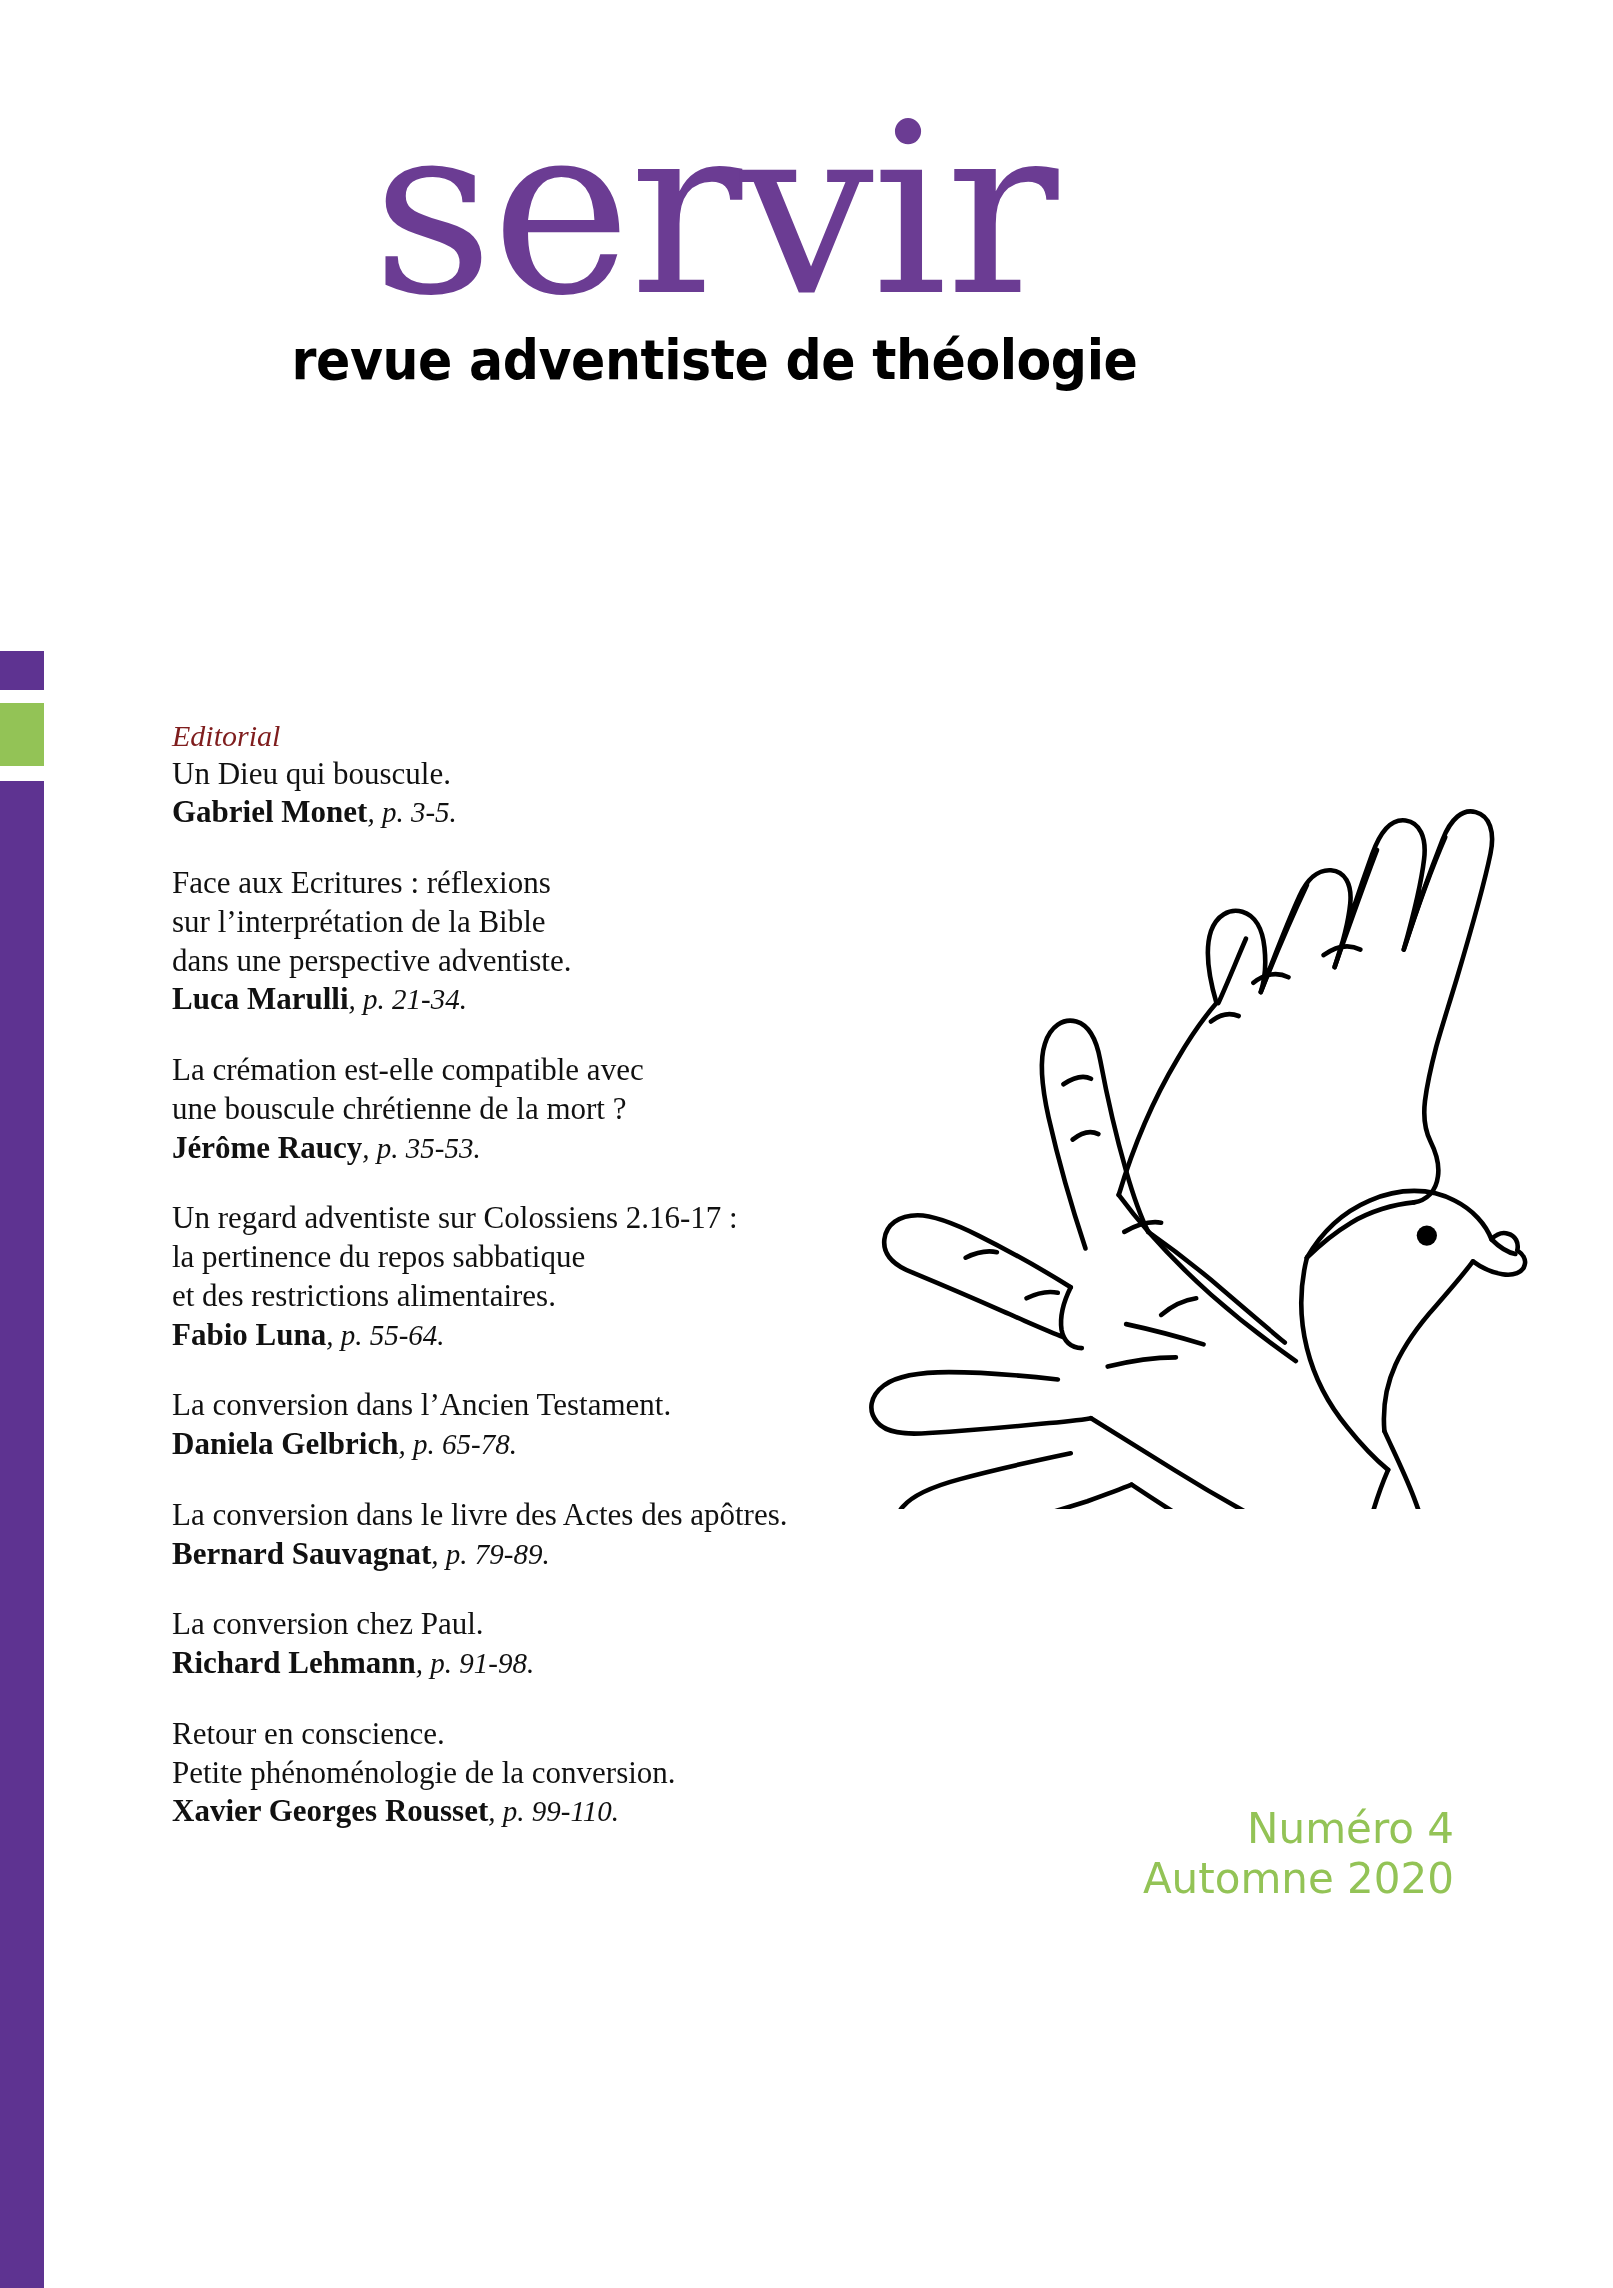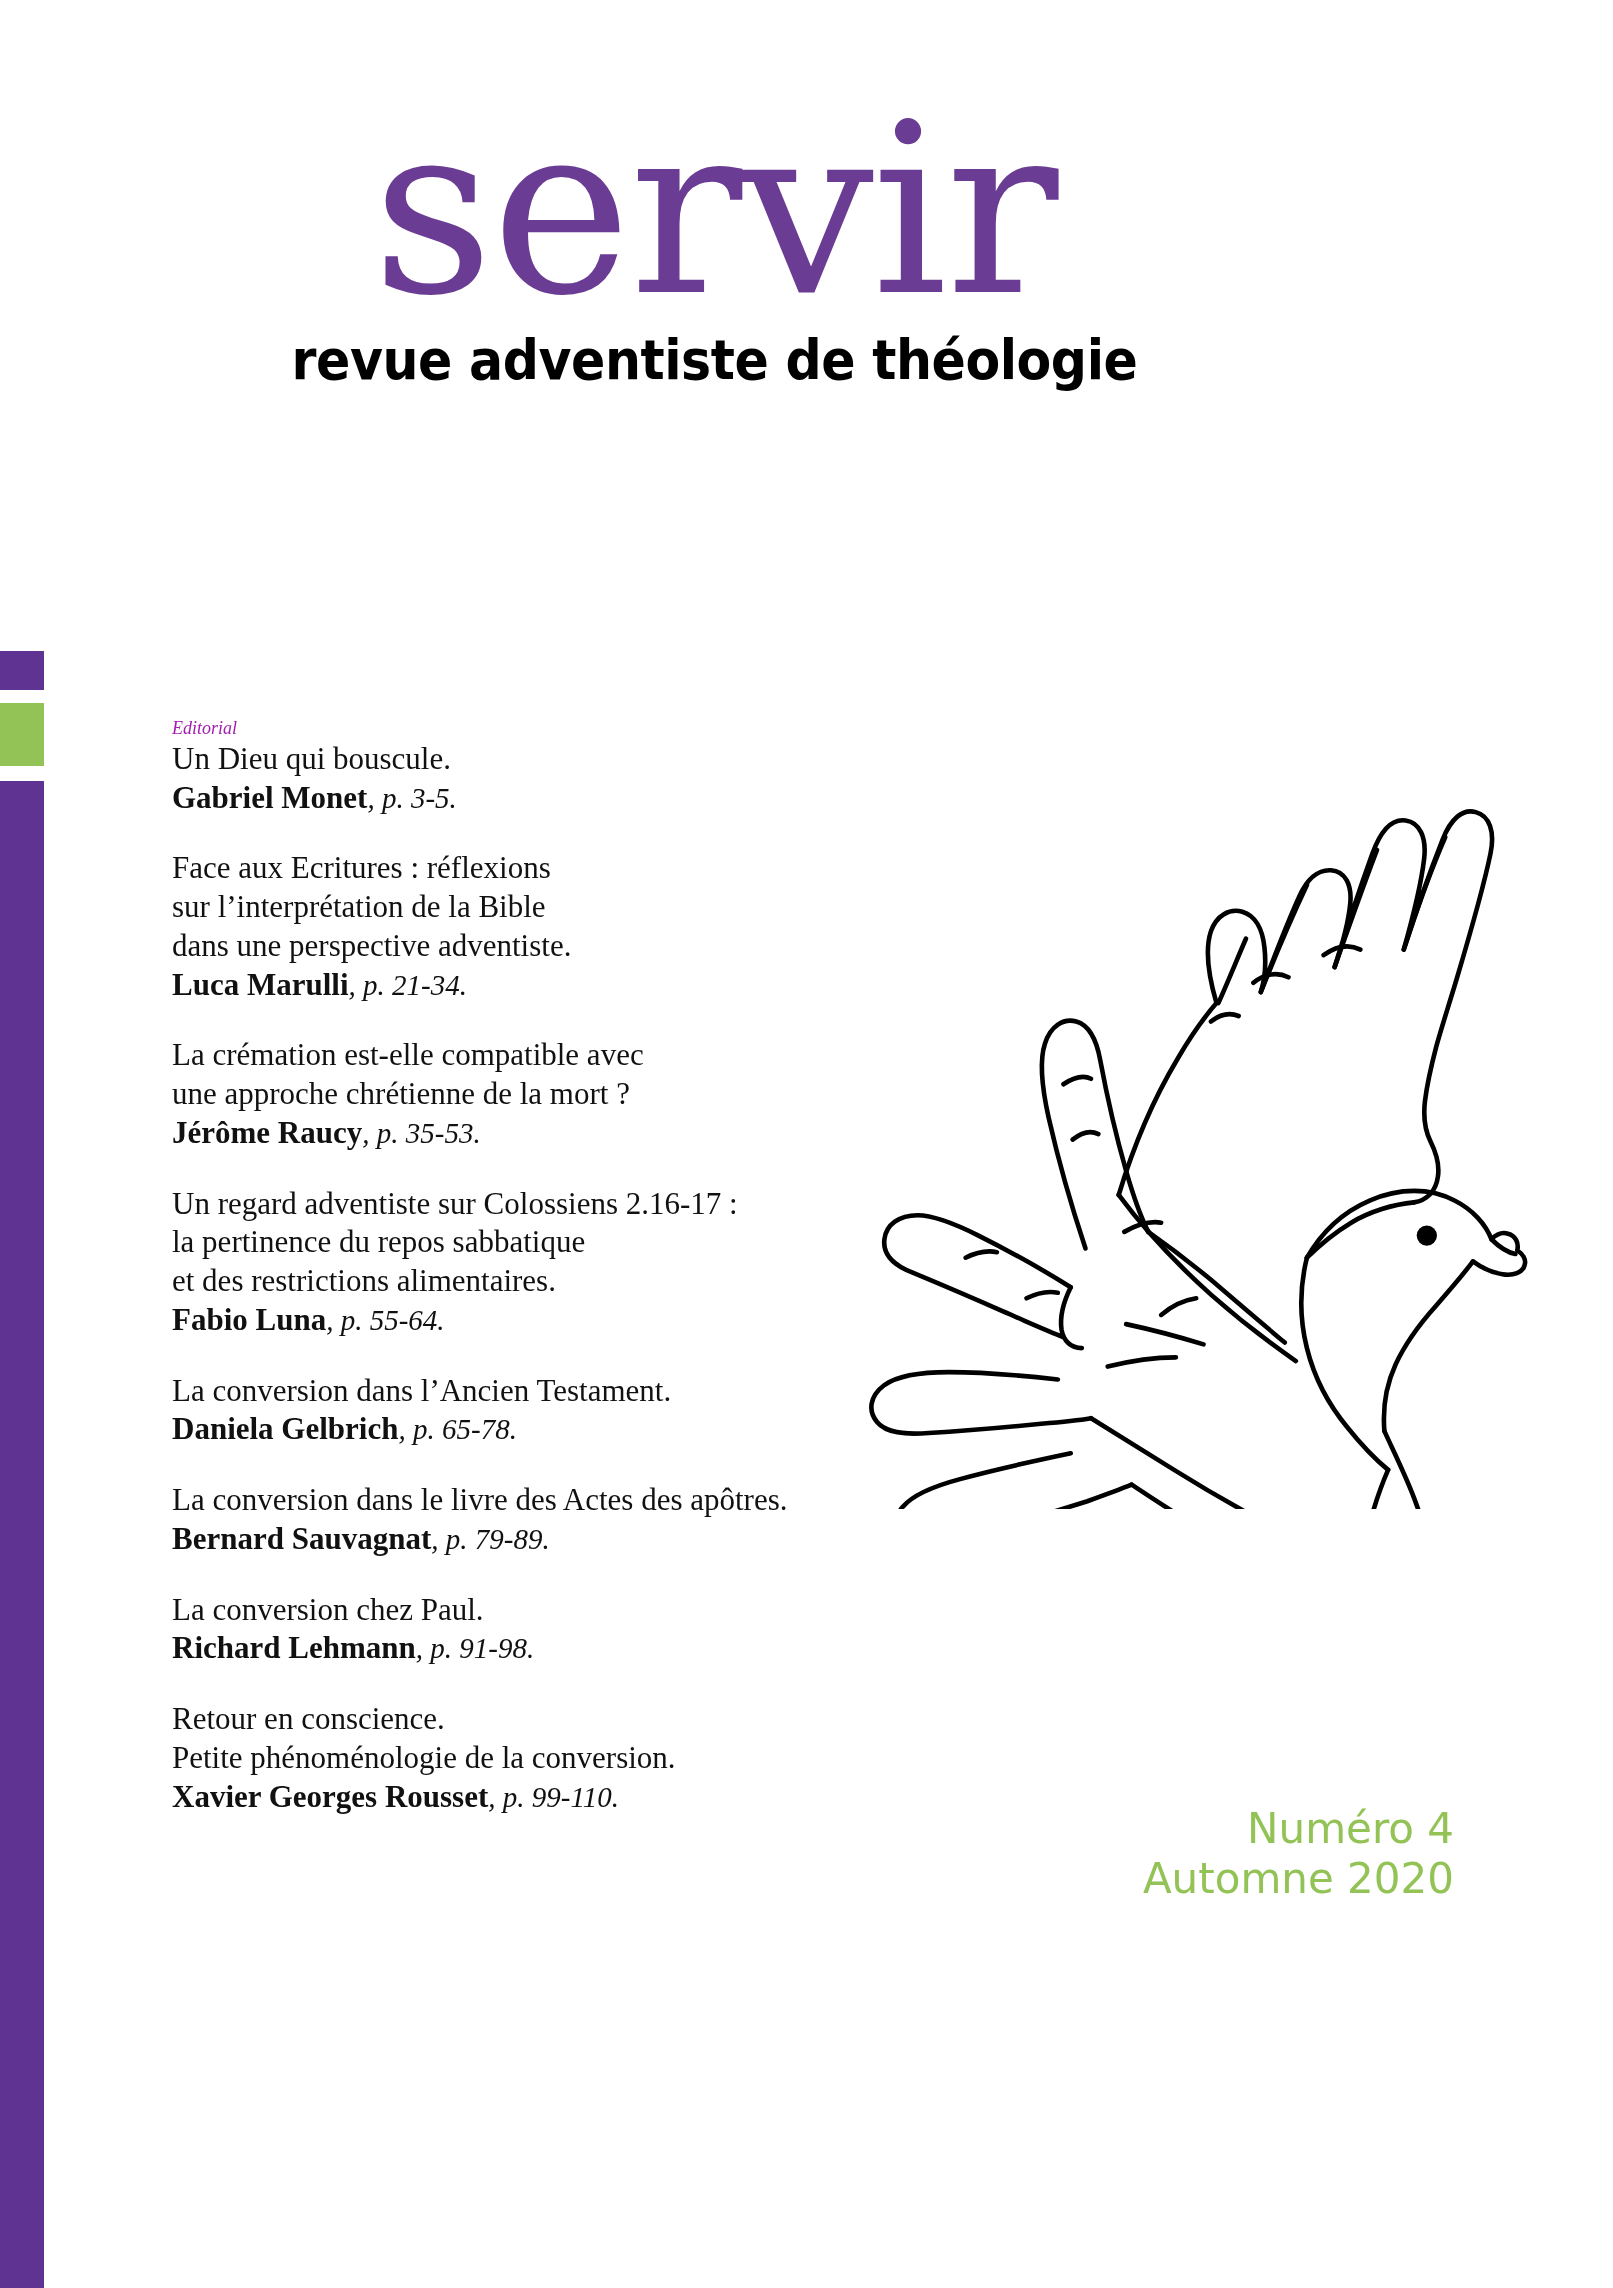--- a/index.html
+++ b/index.html
@@ -63,23 +63,23 @@
     width: 646px;
   }
   .toc-entry {
     margin-bottom: 32px;
   }
   .toc-entry:last-child { margin-bottom: 16px; }
 
   .toc-section {
     font-family: "Liberation Serif", serif;
     font-style: italic;
-    font-size: 18px;
+    font-size: 30px;
     line-height: 1.22;
-    color: #a21caf;
+    color: #7f1d1d;
     display: block;
   }
   .toc-title {
     font-family: "Liberation Serif", serif;
     font-size: 31px;
     line-height: 1.25;
     color: #111111;
     display: block;
     white-space: pre-line;
   }
@@ -145,21 +145,21 @@
       <span class="toc-byline"><span class="toc-author">Gabriel Monet</span><span class="toc-pages">, p. 3-5.</span></span>
     </div>
     <div class="toc-entry">
       <span class="toc-title">Face aux Ecritures : réflexions
 sur l’interprétation de la Bible
 dans une perspective adventiste.</span>
       <span class="toc-byline"><span class="toc-author">Luca Marulli</span><span class="toc-pages">, p. 21-34.</span></span>
     </div>
     <div class="toc-entry">
       <span class="toc-title">La crémation est-elle compatible avec
-une approche chrétienne de la mort ?</span>
+une bouscule chrétienne de la mort ?</span>
       <span class="toc-byline"><span class="toc-author">Jérôme Raucy</span><span class="toc-pages">, p. 35-53.</span></span>
     </div>
     <div class="toc-entry">
       <span class="toc-title">Un regard adventiste sur Colossiens 2.16-17 :
 la pertinence du repos sabbatique
 et des restrictions alimentaires.</span>
       <span class="toc-byline"><span class="toc-author">Fabio Luna</span><span class="toc-pages">, p. 55-64.</span></span>
     </div>
     <div class="toc-entry">
       <span class="toc-title">La conversion dans l’Ancien Testament.</span>

